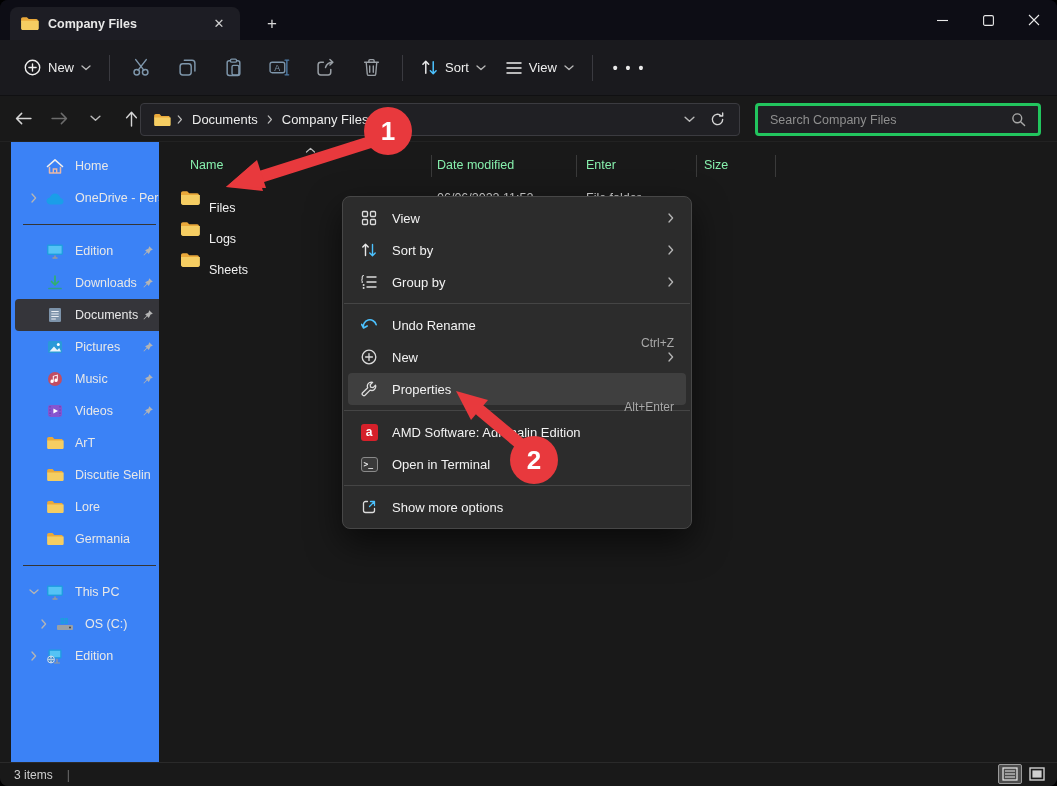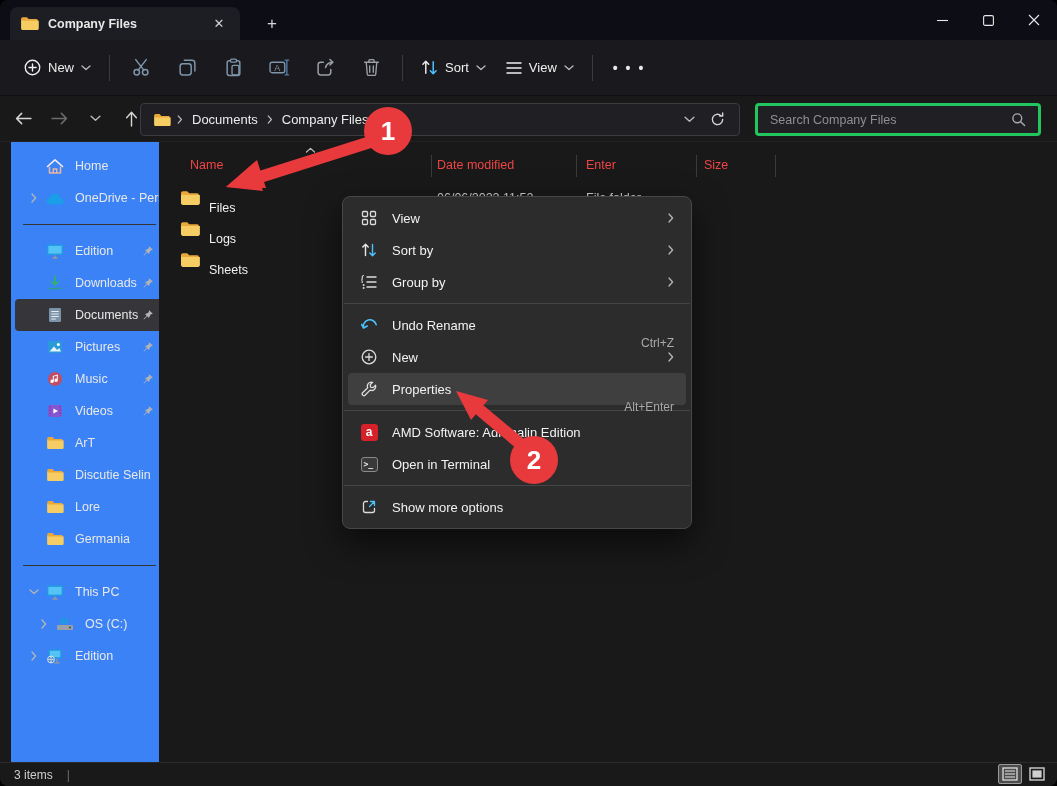--- a/index.html
+++ b/index.html
@@ -49,21 +49,21 @@
   .side-item.sel { background:#35353a; }
   .side-chev { width:14px; display:flex; justify-content:center; color:#b5b5b5; flex:none; }
   .side-spc { width:14px; flex:none; }
   .side-ico { width:20px; display:flex; justify-content:center; flex:none; margin-right:6px; }
   .side-label { white-space:nowrap; overflow:hidden; flex:1; font-size:12.5px; }
   .side-pin { position:absolute; right:10px; color:#a9a9a9; display:flex; }
   .side-div { height:1px; background:#353535; margin:10px 12px; }
   .indent { padding-left:22px; }
   
   .main { position:absolute; left:159px; top:142px; right:0; bottom:24px; background:#191919; }
-  .colhdr { position:absolute; left:0; top:8px; right:0; height:30px; display:flex; align-items:center; color:#ef4444; font-size:12.5px; }
+  .colhdr { position:absolute; left:0; top:8px; right:0; height:30px; display:flex; align-items:center; color:#86efac; font-size:12.5px; }
   .col-name { position:absolute; left:31px; }
   .col-date { position:absolute; left:278px; }
   .col-type { position:absolute; left:427px; }
   .col-size { position:absolute; left:545px; }
   .col-div { position:absolute; top:5px; width:1px; height:22px; background:#3a3a3a; }
   .sort-caret { position:absolute; left:146px; top:-3px; color:#bbb; display:flex; }
   .filerow { position:absolute; left:4px; right:8px; height:31px; display:flex; align-items:center; border-radius:4px; }
   .frow-ico { position:absolute; left:17px; display:flex; }
   .frow-name { position:absolute; left:46px; font-size:12.5px; color:#f0f0f0;margin-top:20px; }
   .frow-date { position:absolute; left:274px; font-size:12.5px; color:#cfcfcf; }

